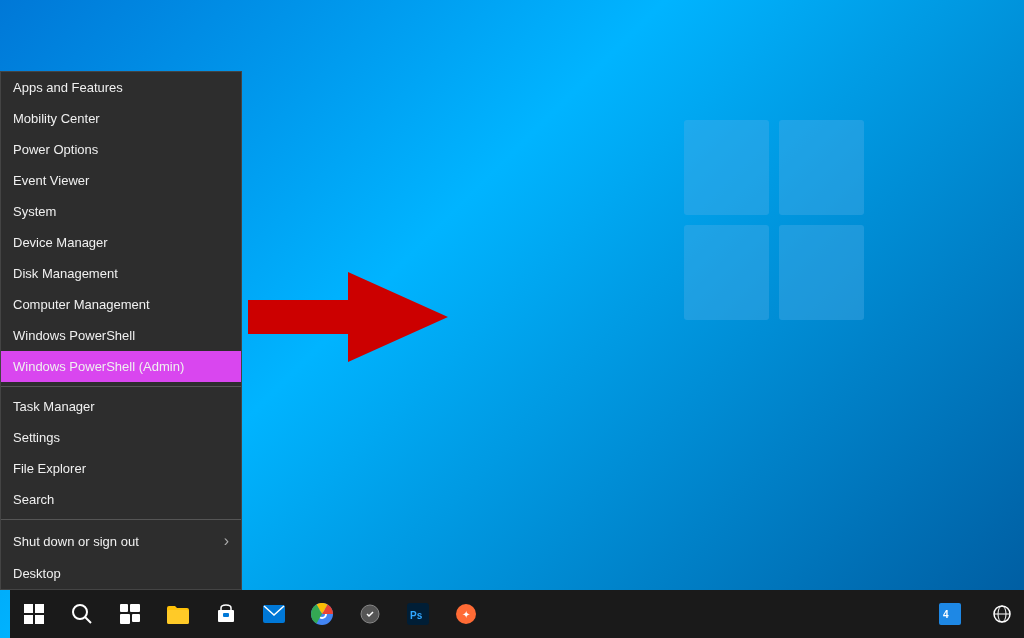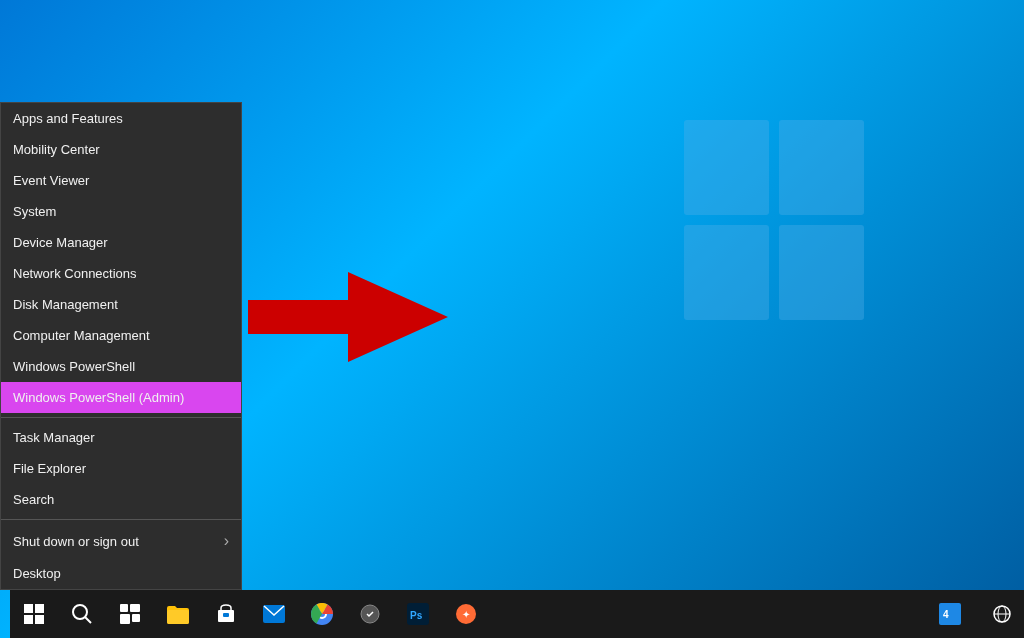--- a/index.html
+++ b/index.html
@@ -118,46 +118,49 @@
   </div>
 
   <div id="context-menu">
   <div class="menu-item">
         <span>Apps and Features</span>
       </div>
       <div class="menu-item">
         <span>Mobility Center</span>
       </div>
       <div class="menu-item">
+        <span>Power Options</span>
+      </div>
+      <div class="menu-item">
         <span>Event Viewer</span>
       </div>
       <div class="menu-item">
         <span>System</span>
       </div>
       <div class="menu-item">
         <span>Device Manager</span>
-      </div>
-      <div class="menu-item">
-        <span>Network Connections</span>
       </div>
       <div class="menu-item">
         <span>Disk Management</span>
       </div>
       <div class="menu-item">
         <span>Computer Management</span>
       </div>
       <div class="menu-item">
         <span>Windows PowerShell</span>
       </div>
       <div class="menu-item highlighted">
         <span>Windows PowerShell (Admin)</span>
       </div>
       <div class="menu-separator"></div>
       <div class="menu-item">
         <span>Task Manager</span>
+      </div>
+      <div class="menu-item">
+        <span>Settings</span>
       </div>
       <div class="menu-item">
         <span>File Explorer</span>
       </div>
       <div class="menu-item">
         <span>Search</span>
       </div>
       <div class="menu-separator"></div>
       <div class="menu-item">
         <span>Shut down or sign out</span>

